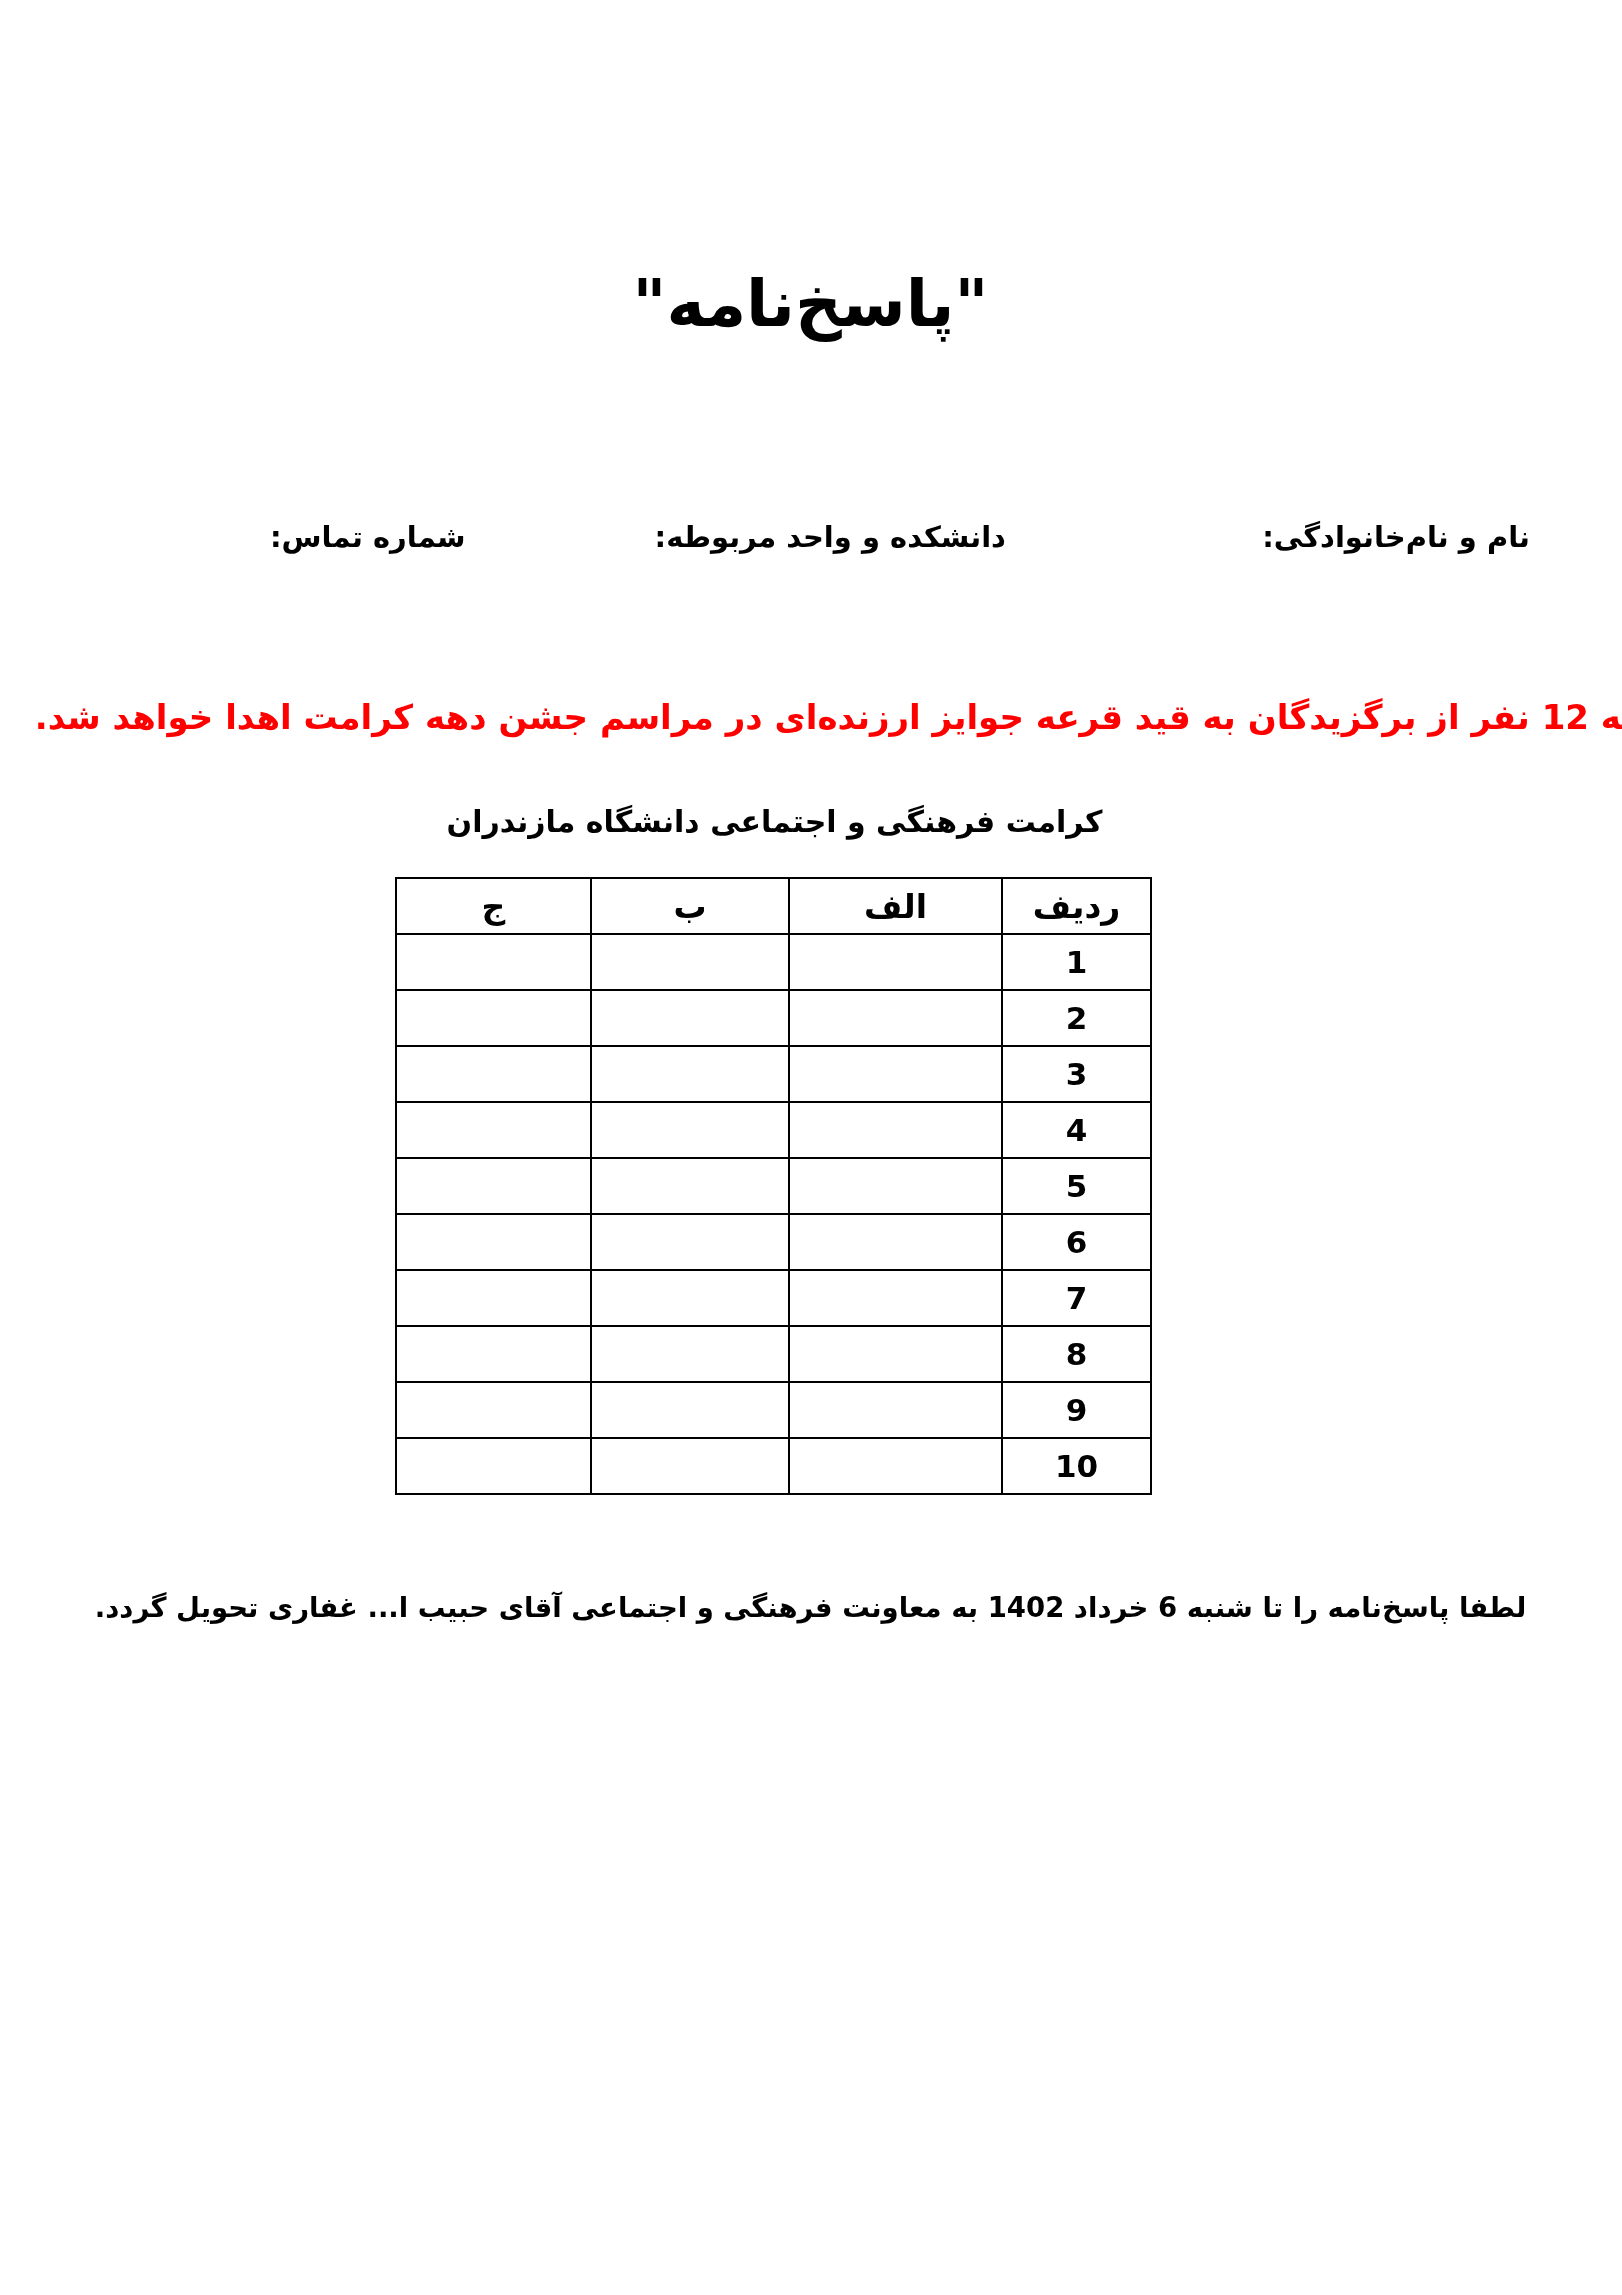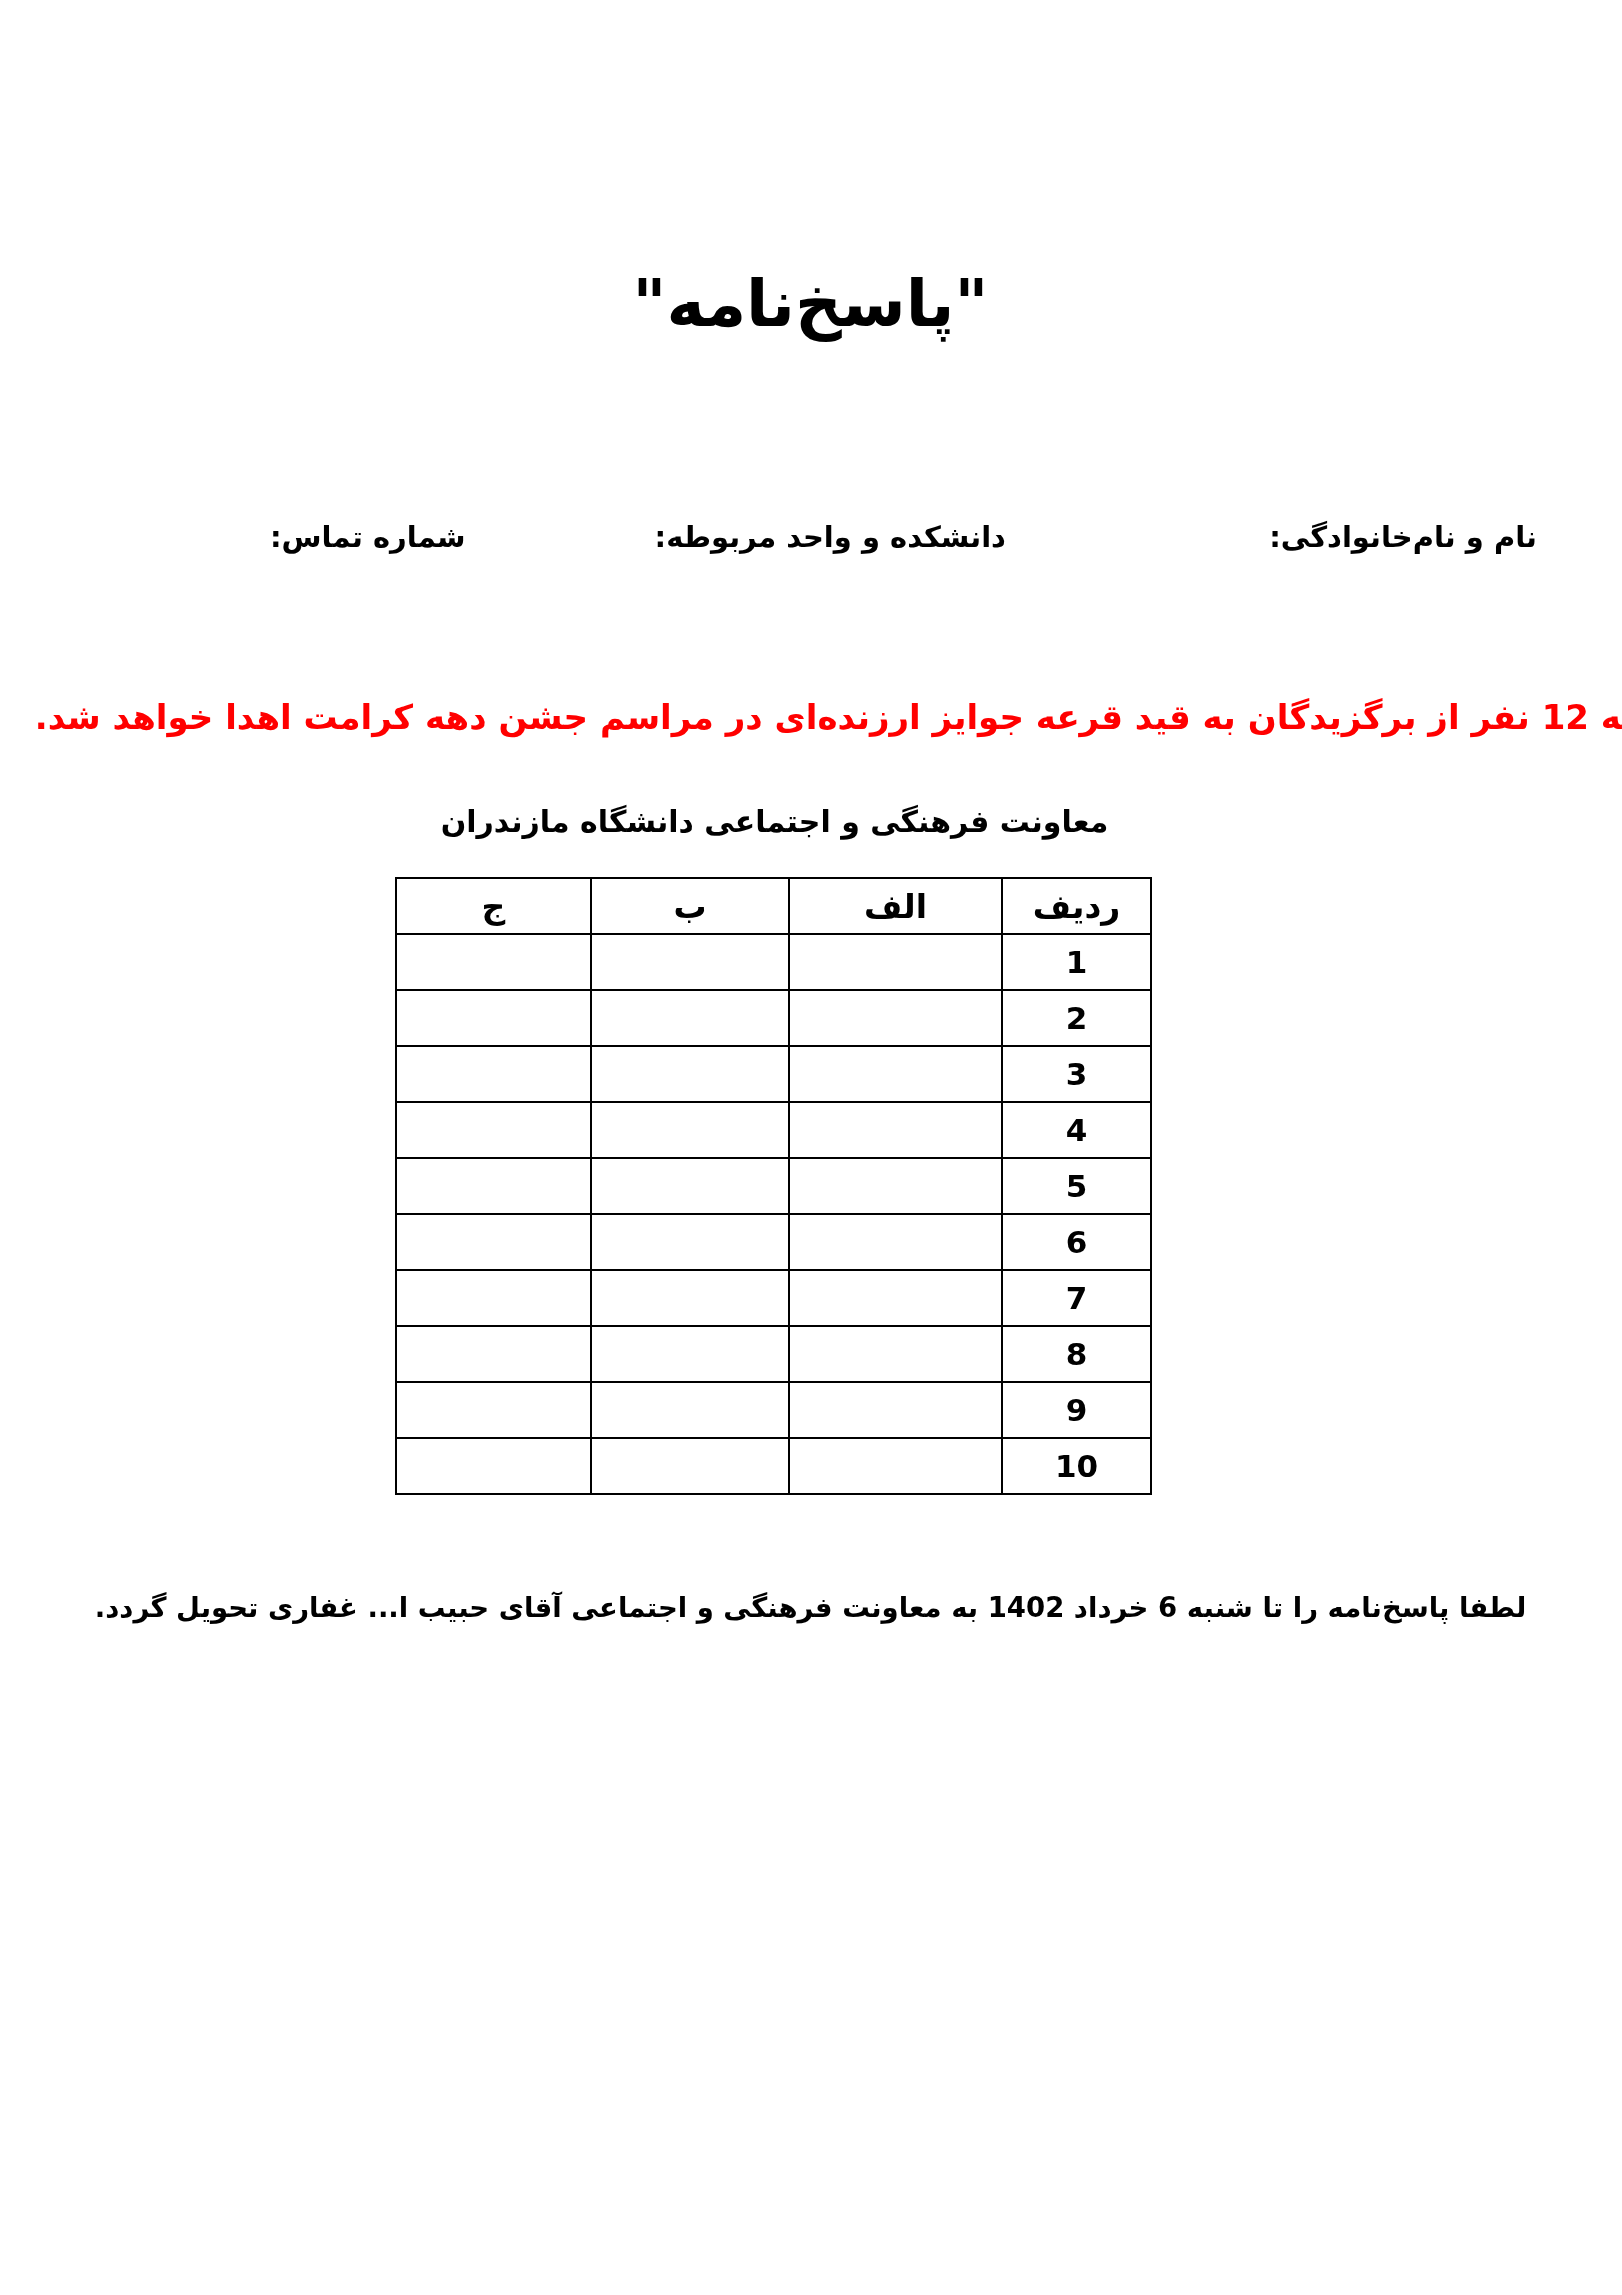--- a/index.html
+++ b/index.html
@@ -25,21 +25,21 @@
     line-height: 1.15;
     white-space: nowrap;
   }
   .field {
     position: absolute;
     top: 520px;
     font-size: 29px;
     font-weight: bold;
     white-space: nowrap;
   }
-  .field-fullname { right: 85px; }
+  .field-fullname { right: 92px; }
   .field-faculty  { right: 616px; }
   .field-phone    { left: 271px; }
   .notice {
     position: absolute;
     top: 695px;
     left: 0;
     width: 100%;
     text-align: center;
     font-size: 34px;
     font-weight: bold;
@@ -103,21 +103,21 @@
   <h1 class="title">"پاسخ‌نامه"</h1>
 
   <div>
     <span class="field field-fullname">نام و نام‌خانوادگی:</span>
     <span class="field field-faculty">دانشکده و واحد مربوطه:</span>
     <span class="field field-phone">شماره تماس:</span>
   </div>
 
   <div class="notice" style="color: rgb(255, 0, 0);">به 12 نفر از برگزیدگان به قید قرعه جوایز ارزنده‌ای در مراسم جشن دهه کرامت اهدا خواهد شد.</div>
 
-  <div class="subtitle">معاونت فرهنگی و اجتماعی دانشگاه مازندران</div>
+  <div class="subtitle">کرامت فرهنگی و اجتماعی دانشگاه مازندران</div>
 
   <table class="answers">
     <colgroup>
       <col style="width:149px">
       <col style="width:213px">
       <col style="width:198px">
       <col style="width:195px">
     </colgroup>
     <thead>
       <tr>

